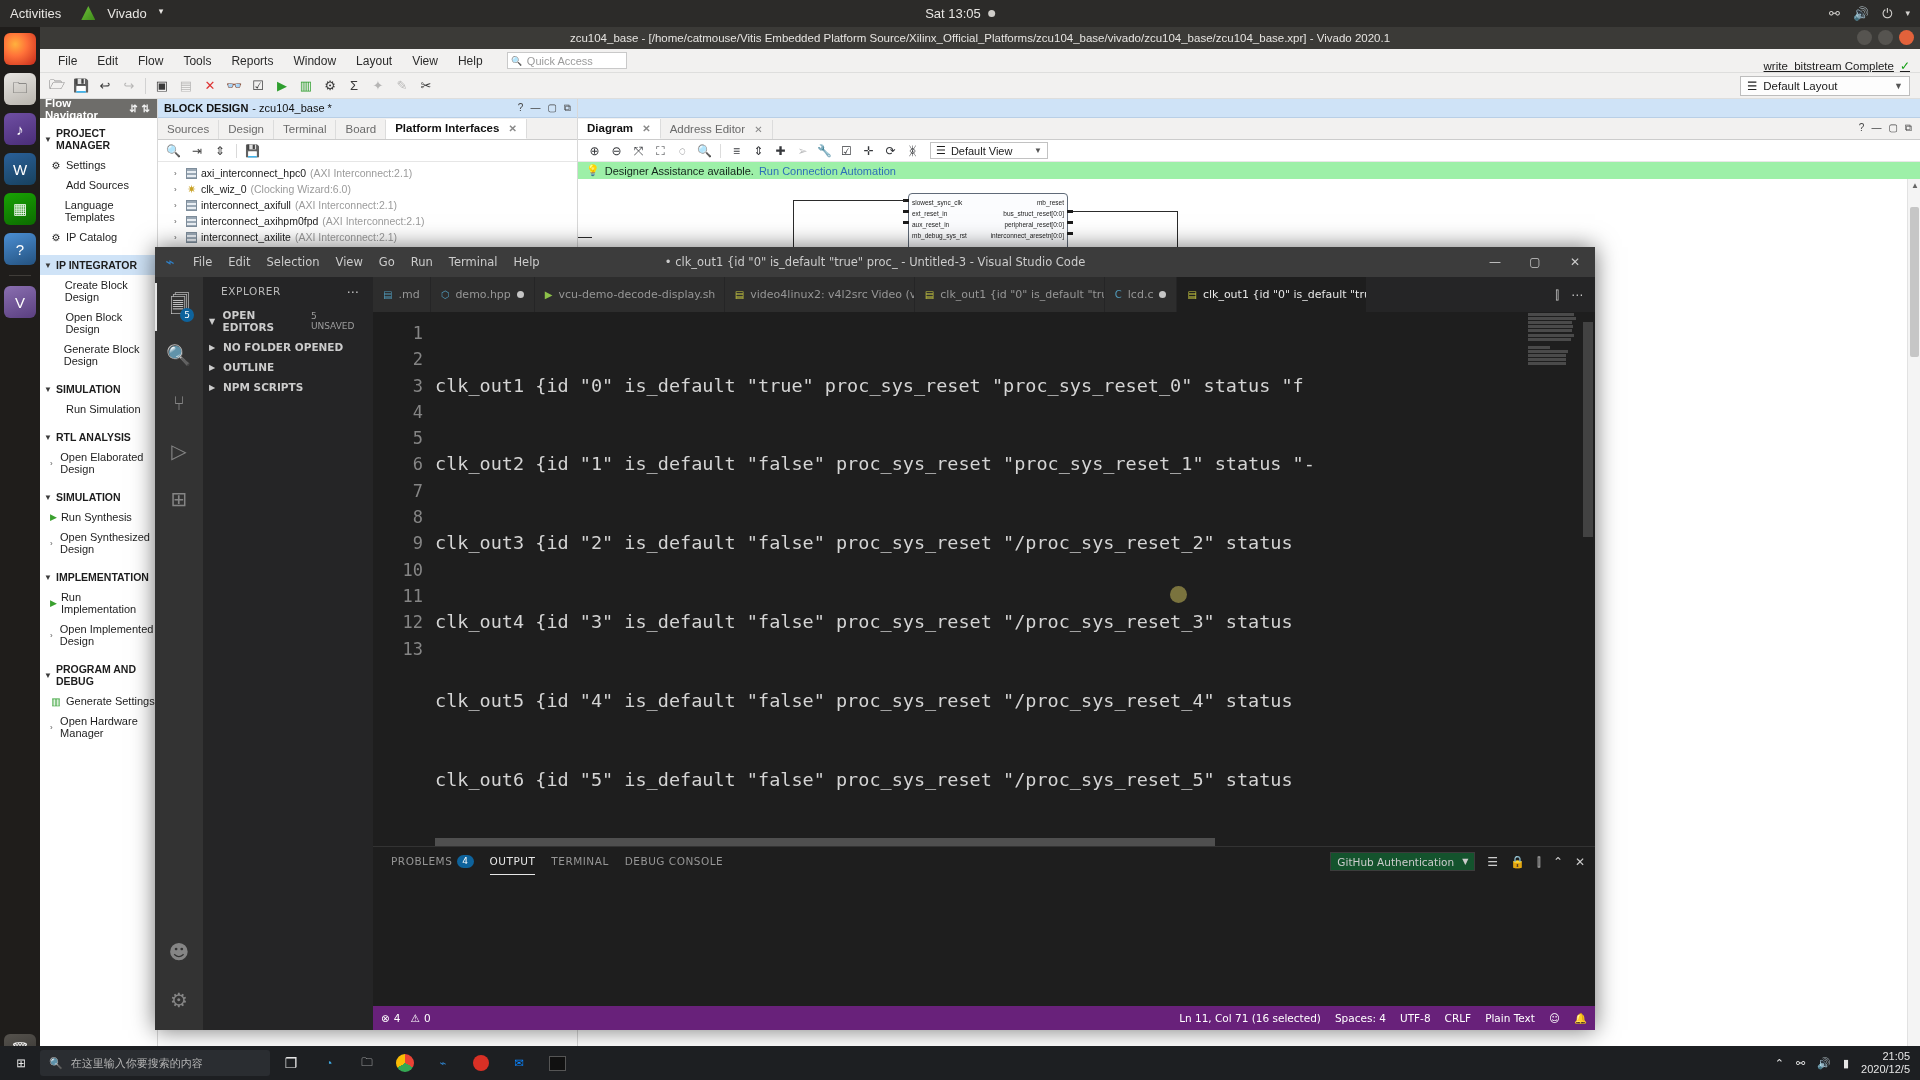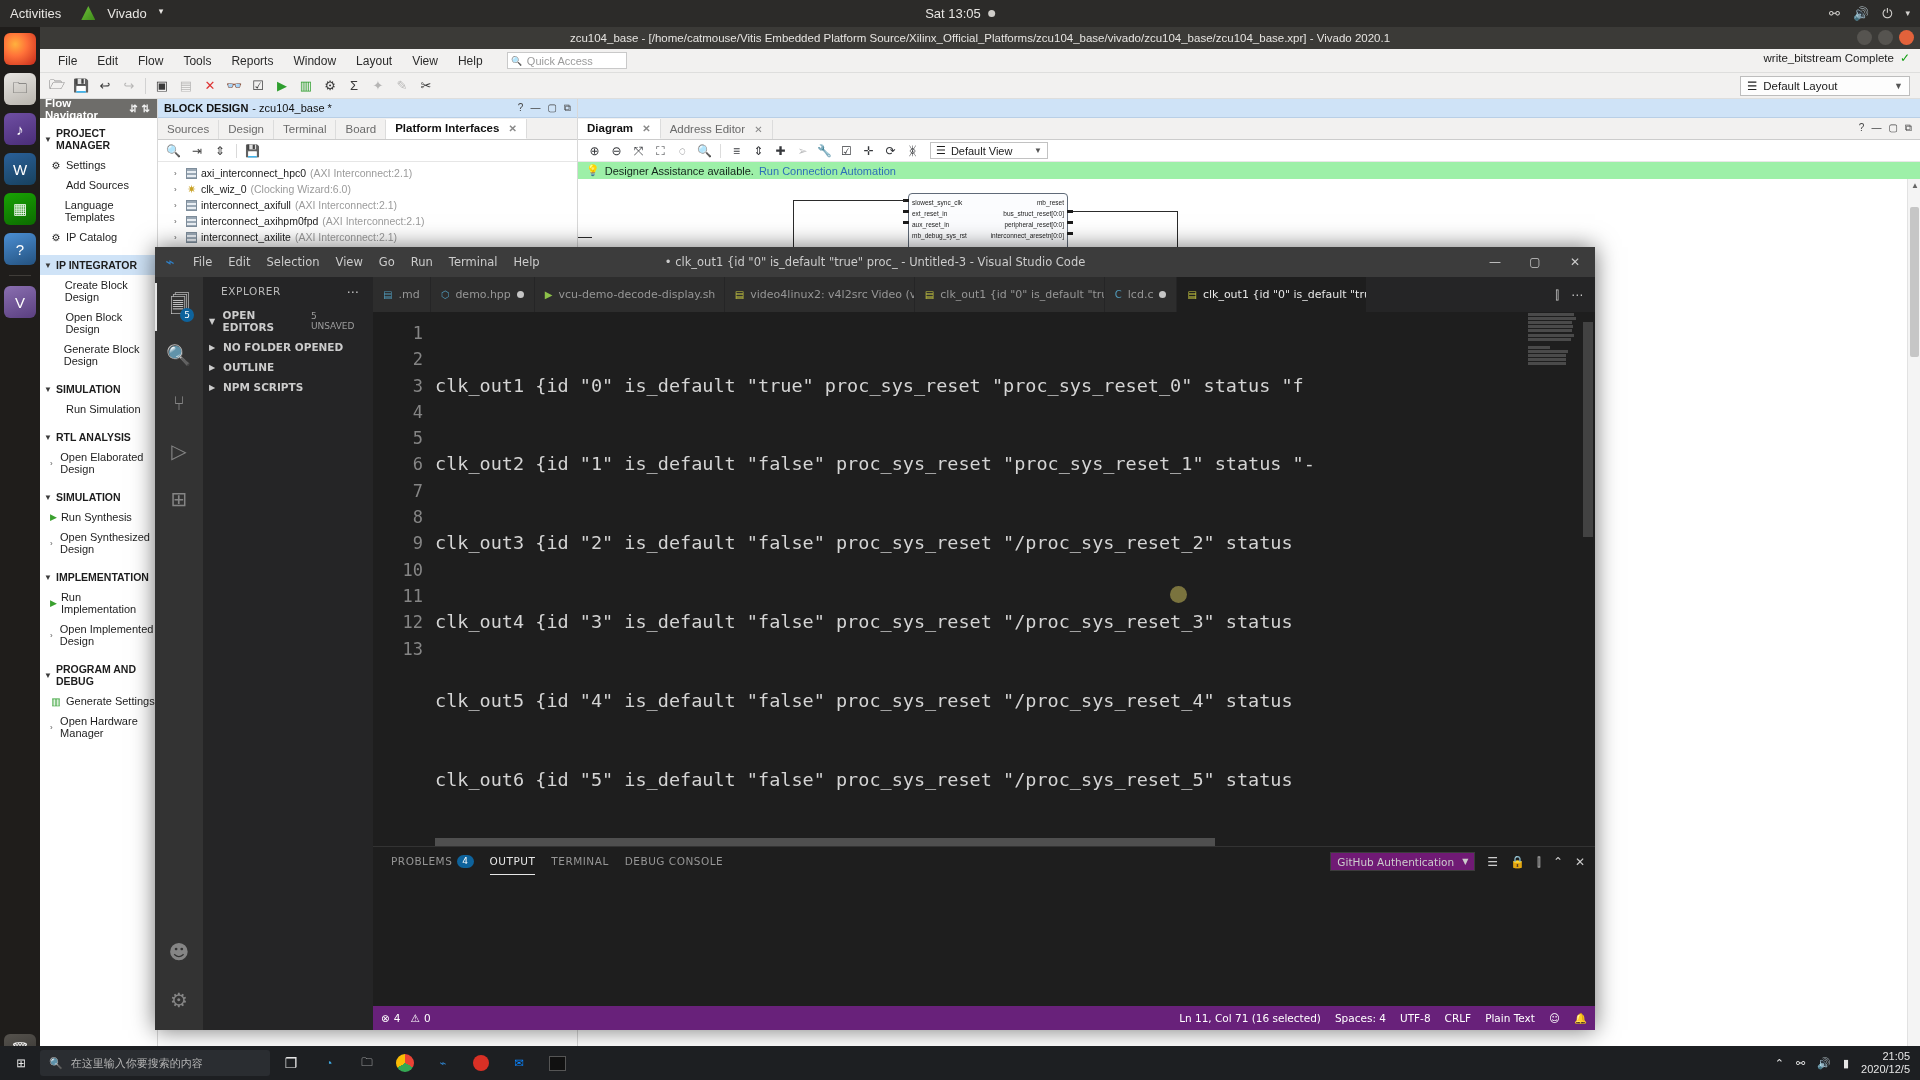--- a/index.html
+++ b/index.html
@@ -80,22 +80,22 @@
     position: relative;
   }
   .menu-item { padding: 3px 10px; font-size: 12px; color: #2b2b2b; }
   .quick-access {
     margin-left: 14px; width: 120px; height: 17px;
     border: 1px solid #c9c9c9; background: #fff;
     display: flex; align-items: center; gap: 4px; padding-left: 4px;
     font-size: 11px; color: #9b9b9b;
   }
   .viv-status-right {
-    position: absolute; right: 10px; top: 2px;
-    font-size: 11.5px; color: #1c1c1c; display:flex; align-items:center; gap:6px;
+    position: absolute; right: 10px; top: 10px;
+    font-size: 11.5px; color: #1c1c1c; display:flex; align-items:center; gap:6px;text-decoration:underline;
   }
   .chk { color: #15a015; font-size: 12px; }
 
   .viv-toolbar {
     height: 26px; background: #f2f1f0; border-bottom: 1px solid #dededd;
     display: flex; align-items: center; padding-left: 6px; gap: 2px; flex: none;
     position: relative;
   }
   .tb-ico {
     width: 22px; height: 20px; display: flex; align-items: center; justify-content: center;
@@ -305,21 +305,21 @@
     background: rgba(198,186,90,.55);
   }
 
   .vs-panel { height: 160px; background: #1e1e1e; border-top: 1px solid #333; flex:none; display:flex; flex-direction:column;}
   .panel-tabs { height: 28px; display: flex; align-items: center; gap: 16px; padding: 0 18px; font-size: 10.5px; color: #969696; position:relative;}
   .panel-tabs .pt { letter-spacing: .5px; text-transform: uppercase; display:flex; align-items:center; gap:5px;}
   .panel-tabs .pt.active { color: #e7e7e7; border-bottom: 1px solid #e7e7e7; height: 28px; display:flex; align-items:center; }
   .panel-tabs .badge { background:#0e639c; color:#fff; font-size:9px; border-radius:8px; padding: 0 5px; height:13px; display:flex; align-items:center;}
   .panel-right { position:absolute; right: 10px; top: 5px; display:flex; align-items:center; gap: 12px; color:#ccc; font-size:12px;}
   .panel-select {
-    border: 1px solid #3c3c3c; background: #701a75; color: #ccc; font-size: 10.5px;
+    border: 1px solid #3c3c3c; background: #14532d; color: #ccc; font-size: 10.5px;
     padding: 2px 6px; display:flex; align-items:center; gap: 8px; height: 19px;
   }
   .panel-out { flex:1; }
 
   .vs-status {
     height: 24px; background: #68217a; display: flex; align-items: center;
     font-size: 10.5px; color: #ffffff; flex: none; padding: 0 8px; gap: 14px;
   }
   .vs-status .right { margin-left: auto; display: flex; align-items: center; gap: 14px; }
   .vs-status .si { display: flex; align-items: center; gap: 4px; }

